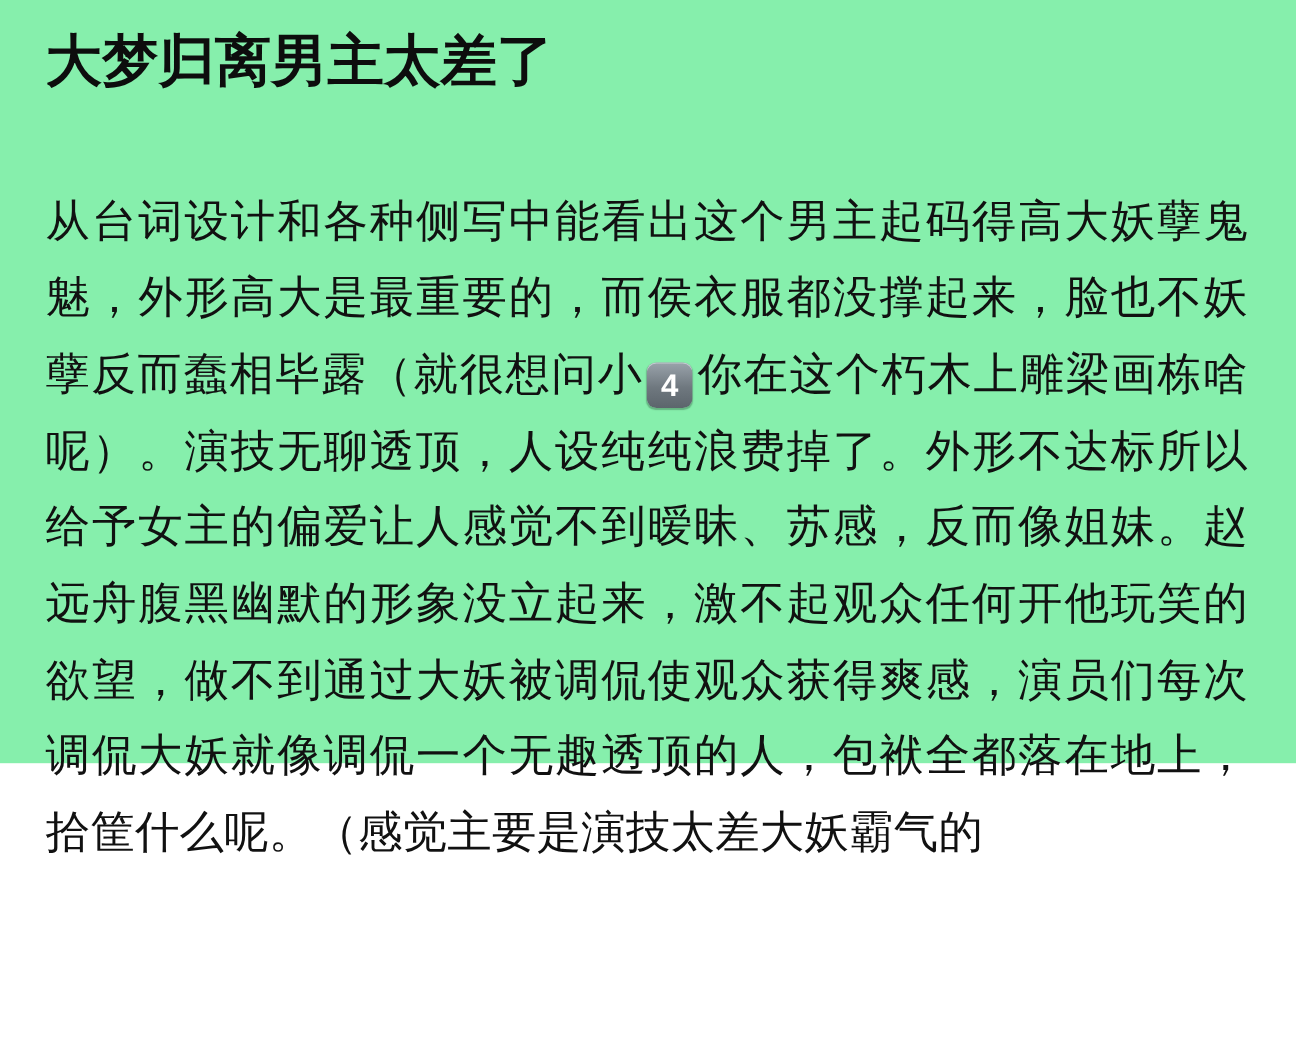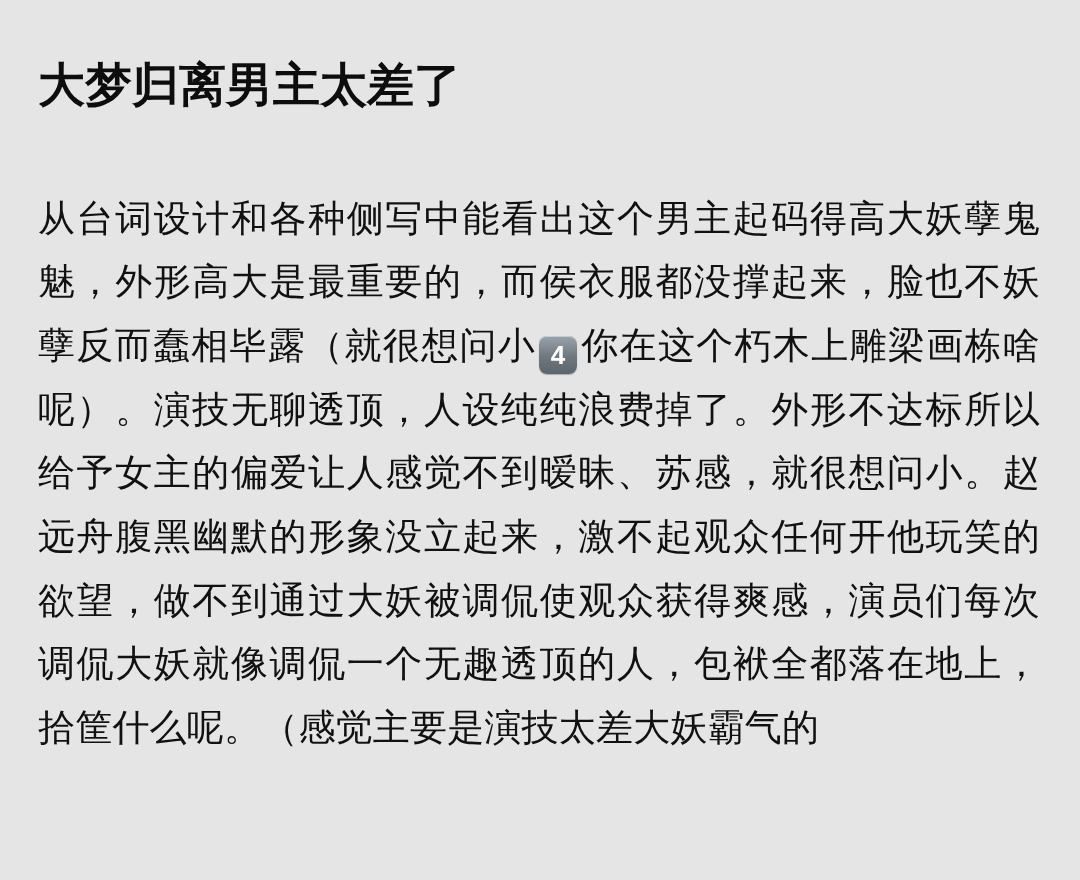--- a/index.html
+++ b/index.html
@@ -10,24 +10,24 @@
   body {
     width: 1080px;
     height: 880px;
     overflow: hidden;
     font-family: "Liberation Sans", sans-serif;
     color: #000000;
   }
   .page {
     position: relative;
     width: 1080px;
-    height: 880px;
-    background: #e5e5e5;
+    height: 636px;
+    background: #86efac;
     box-sizing: border-box;
-    padding: 48px 40px 0 38px;
+    padding: 14px 40px 0 38px;
   }
   .article-title {
     font-size: 47px;
     font-weight: bold;
     line-height: 1.25;
     letter-spacing: 0px;
     margin: 0 0 0 0;
     padding-top: 8px;
     color: #0d0d0d;
     font-family: "Liberation Sans", sans-serif;
@@ -63,14 +63,14 @@
   }
 </style>
 </head>
 <body>
 
 <div class="page">
   <h1 class="article-title">大梦归离男主太差了</h1>
 
   <div class="spacer"></div>
 
-  <div class="article-body"><span>从台词设计和各种侧写中能看出这个男主起码得高大妖孽鬼魅，外形高大是最重要的，而侯衣服都没撑起来，脸也不妖孽反而蠢相毕露（就很想问小</span><span class="emoji-badge">4</span><span>你在这个朽木上雕梁画栋啥呢）。演技无聊透顶，人设纯纯浪费掉了。外形不达标所以给予女主的偏爱让人感觉不到暧昧、苏感，就很想问小。赵远舟腹黑幽默的形象没立起来，激不起观众任何开他玩笑的欲望，做不到通过大妖被调侃使观众获得爽感，演员们每次调侃大妖就像调侃一个无趣透顶的人，包袱全都落在地上，拾筐什么呢。（感觉主要是演技太差大妖霸气的</span></div>
+  <div class="article-body"><span>从台词设计和各种侧写中能看出这个男主起码得高大妖孽鬼魅，外形高大是最重要的，而侯衣服都没撑起来，脸也不妖孽反而蠢相毕露（就很想问小</span><span class="emoji-badge">4</span><span>你在这个朽木上雕梁画栋啥呢）。演技无聊透顶，人设纯纯浪费掉了。外形不达标所以给予女主的偏爱让人感觉不到暧昧、苏感，反而像姐妹。赵远舟腹黑幽默的形象没立起来，激不起观众任何开他玩笑的欲望，做不到通过大妖被调侃使观众获得爽感，演员们每次调侃大妖就像调侃一个无趣透顶的人，包袱全都落在地上，拾筐什么呢。（感觉主要是演技太差大妖霸气的</span></div>
 </div>
 
 </body></html>

